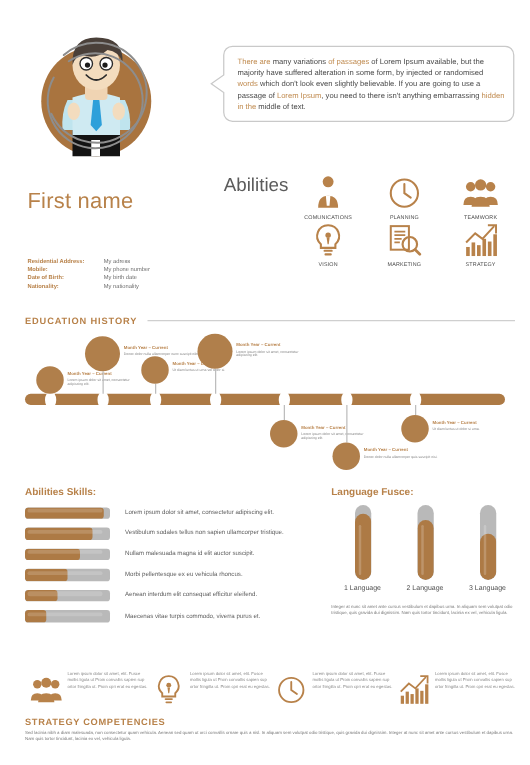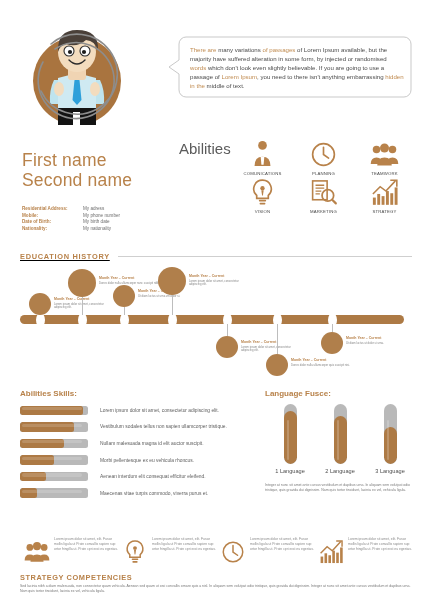--- a/index.html
+++ b/index.html
@@ -37,21 +37,21 @@
 
   
   .abilities-title { position:absolute; left:179px; top:140px; font-size:15px; color:#5b5b5b; }
   .ab-grid { position:absolute; left:232px; top:138px; width:185px; }
   .ab-row { display:flex; }
   .ab-cell { width:61px; text-align:center; }
   .ab-icon { height:31px; display:flex; align-items:flex-end; justify-content:center; }
   .ab-label { font-size:4.3px; letter-spacing:.15px; color:#4a4a4a; margin-top:2px; }
 
   
-  .sec-head { position:absolute; display:flex; align-items:center;text-decoration:underline; }
+  .sec-head { position:absolute; display:flex; align-items:center; }
   .sec-head .txt { font-size:7.4px; letter-spacing:.7px; color:#b8824a; font-weight:bold; white-space:nowrap; }
   .sec-head .rule { height:1px; background:#cfcfcf; flex:1; }
 
   
   .timeline { position:absolute; left:12px; top:268px; width:400px; height:98px; }
   .tl-bar { position:absolute; left:8px; top:47px; width:384px; height:9px; background:#ad7a45; border-radius:4.5px; }
   .node { position:absolute; width:9px; height:14px; background:#fff; border-radius:50%; top:44.5px; }
   .dot { position:absolute; border-radius:50%; background:#b07f4b; }
   .stem { position:absolute; width:1px; background:#bdbdbd; }
   .tl-lab { position:absolute; width:62px; }
@@ -122,21 +122,20 @@
 
   <div class="bubble">
     <svg class="bubble-svg" width="244" height="62" viewBox="0 0 244 62">
       <path d="M18 1 H236 a7 7 0 0 1 7 7 V54 a7 7 0 0 1 -7 7 H18 a7 7 0 0 1 -7 -7 V38 L1 31 L11 24 V8 a7 7 0 0 1 7 -7 Z" fill="#ffffff" stroke="#c9c9c9" stroke-width="1"></path>
     </svg>
     <div class="bubble-text" id="bubble-text"><span class="hl">There are </span><span>many variations </span><span class="hl">of passages </span><span>of Lorem Ipsum available, but the majority have suffered alteration in some form, by injected or randomised </span><span class="hl">words </span><span>which don't look even slightly believable. If you are going to use a passage of </span><span class="hl">Lorem Ipsum</span><span>, you need to there isn't anything embarrassing </span><span class="hl">hidden in the </span><span>middle of text.</span></div>
   </div>
 
   <div class="name-block">
     <div class="name-line">First name</div>
-    <div class="name-line">Second name</div>
   </div>
 
   <div class="pd-table" id="pd-table">
       <div class="pd-row">
         <span class="pd-label">Residential Address:</span>
         <span class="pd-value">My adress</span>
       </div>
       <div class="pd-row">
         <span class="pd-label">Mobile:</span>
         <span class="pd-value">My phone number</span>

